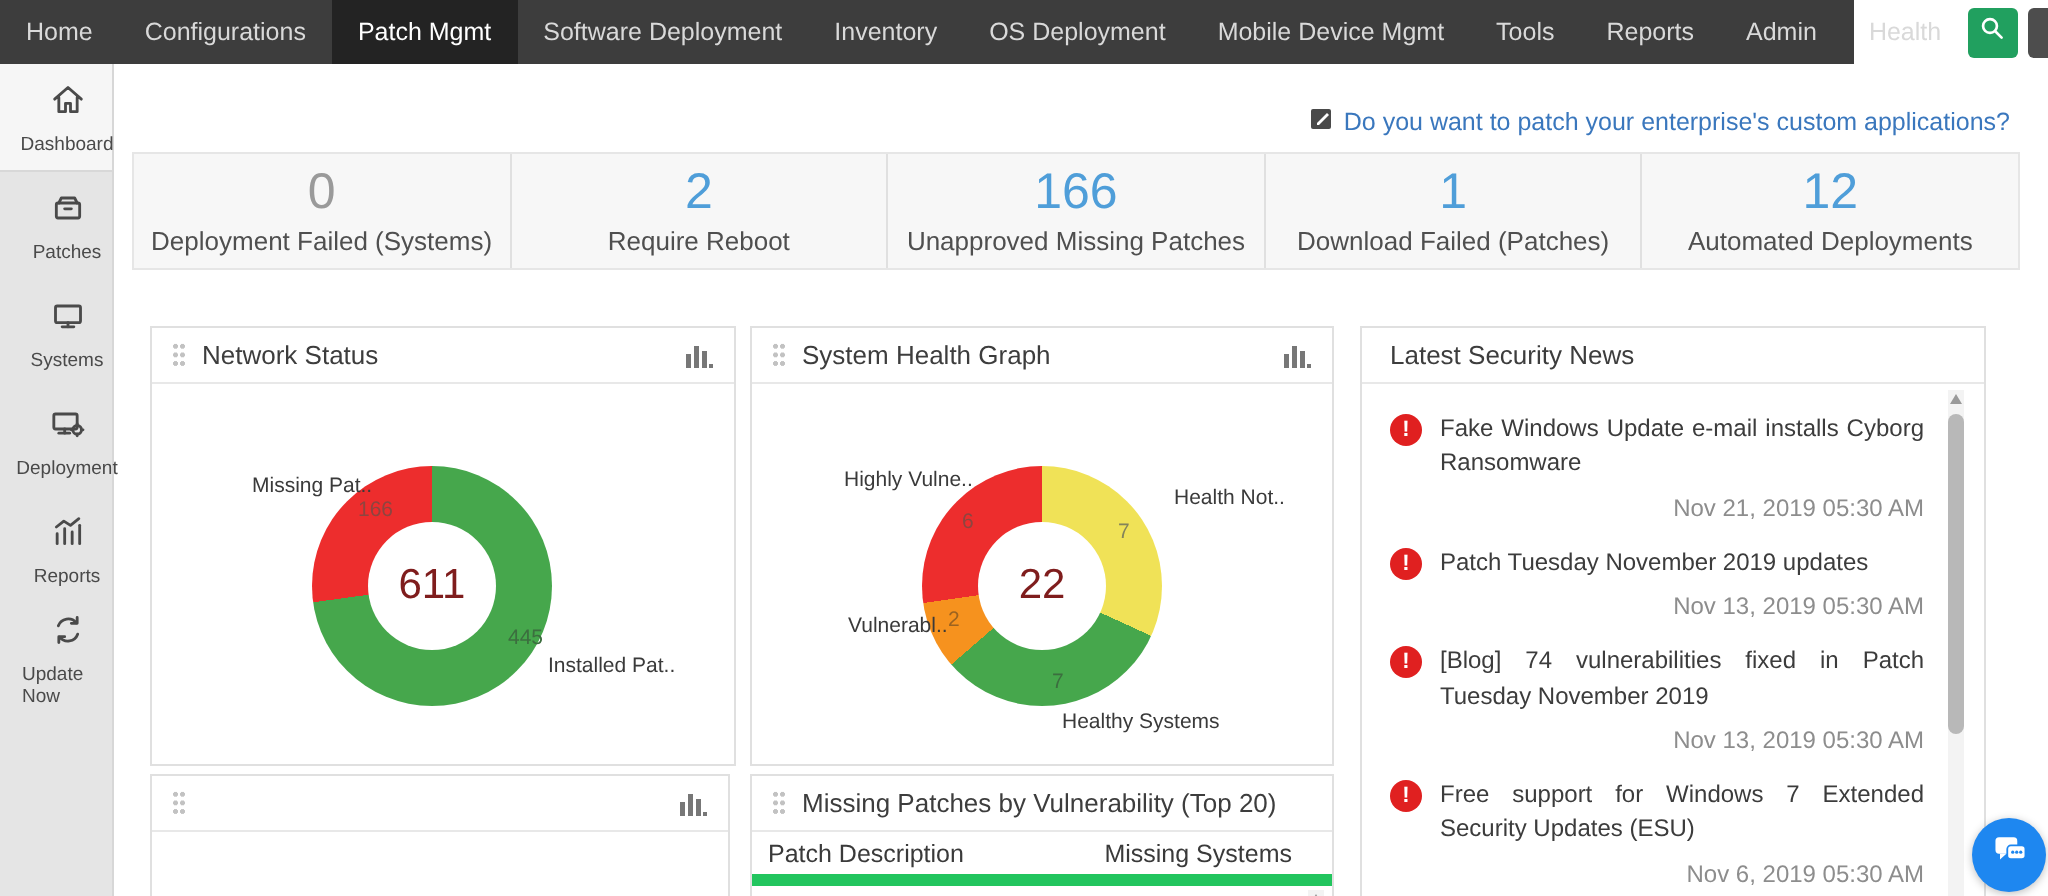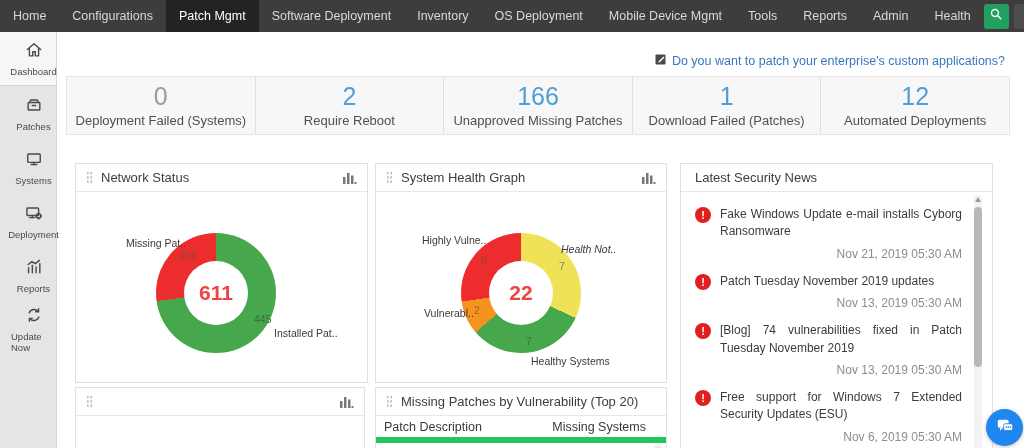--- a/index.html
+++ b/index.html
@@ -1,21 +1,21 @@
 <!DOCTYPE html>
 <html><head>
 <meta charset="utf-8">
 <style>
   * { margin:0; padding:0; box-sizing:border-box; }
   html,body { width:1024px; height:448px; }
   body { position:relative; overflow:hidden; background:#fff;
          font-family:"Liberation Sans", sans-serif; }
 
   
-  .topnav { position:absolute; top:0; left:0; width:1024px; height:32px;
+  .topnav { position:absolute; top:0; left:0; width:927px; height:32px;
             background:#3d3d3d; display:flex; align-items:stretch; z-index:30; }
   .nav-item { display:flex; align-items:center; padding:0 13px; font-size:12.5px;
               color:#d9d9d9; cursor:pointer; white-space:nowrap; }
   .nav-item.active { background:#232323; color:#fff; }
   .nav-actions { margin-left:auto; display:flex; align-items:center; gap:5px; padding-right:5px; }
   .nav-btn { width:25px; height:25px; border-radius:3px; background:#4d4d4d;
              display:flex; align-items:center; justify-content:center; cursor:pointer; }
   .nav-btn.search { background:#21a05f; }
 
   
@@ -56,21 +56,21 @@
   #panel-news    { left:680px; top:163px; width:313px; height:290px; }
   #panel-severity{ left:75px; top:387px; width:290px; height:120px; }
   #panel-vuln    { left:375px; top:387px; width:292px; height:120px; }
 
   
   .donut { position:absolute; width:120px; height:120px; border-radius:50%; cursor:pointer; }
   #donut-network { left:80px; top:41px; }
   #donut-system  { left:85px; top:41px; }
   .hole { position:absolute; width:64px; height:64px; border-radius:50%; background:#fff;
           display:flex; align-items:center; justify-content:center;
-          font-size:21px; color:#ef4444; z-index:2;font-weight:bold; }
+          font-size:21px; color:#7f1d1d; z-index:2; }
   #hole-network { left:108px; top:69px; }
   #hole-system  { left:113px; top:69px; }
   .dlabel { position:absolute; font-size:10.5px; color:#3a3a3a; white-space:nowrap; z-index:3; }
   .dvalue { position:absolute; font-size:10.5px; z-index:3; }
   .v-red { color:#8d4540; } .v-green { color:#3c6e3f; }
   .v-yellow { color:#84845a; } .v-orange { color:#9c6320; }
 
   
   .news-list { padding:6px 30px 4px 14px; }
   .news-item { display:flex; gap:9px; padding:8px 0 4px 0; }
@@ -255,21 +255,21 @@
           <rect x="9" y="3.5" width="2.5" height="8.5" fill="#777"></rect>
           <rect x="12.5" y="10" width="2" height="2" fill="#777"></rect>
         </svg>
     </span>
   </div>
   <div class="panel-body">
     <div class="donut" id="donut-system" style="background: conic-gradient(rgb(240, 226, 87) 0deg, rgb(240, 226, 87) 114.545deg, rgb(70, 167, 76) 114.545deg, rgb(70, 167, 76) 229.091deg, rgb(246, 146, 30) 229.091deg, rgb(246, 146, 30) 261.818deg, rgb(237, 45, 45) 261.818deg, rgb(237, 45, 45) 360deg);"></div>
     <div class="hole" id="hole-system">22</div>
     <span class="dlabel" style="left:46px; top:42px;">Highly Vulne..</span>
     <span class="dvalue v-red" style="left:105px; top:63px;">6</span>
-    <span class="dlabel" style="left:185px; top:51px;font-style:italic;">Health Not..</span>
+    <span class="dlabel" style="left:211px; top:51px;">Health Not..</span>
     <span class="dvalue v-yellow" style="left:183px; top:68px;">7</span>
     <span class="dlabel" style="left:48px; top:115px;">Vulnerabl..</span>
     <span class="dvalue v-orange" style="left:98px; top:112px;">2</span>
     <span class="dvalue v-green" style="left:150px; top:143px;">7</span>
     <span class="dlabel" style="left:155px; top:163px;">Healthy Systems</span>
   </div>
 </section>
 
 <section class="panel" id="panel-news">
   <div class="panel-header">

